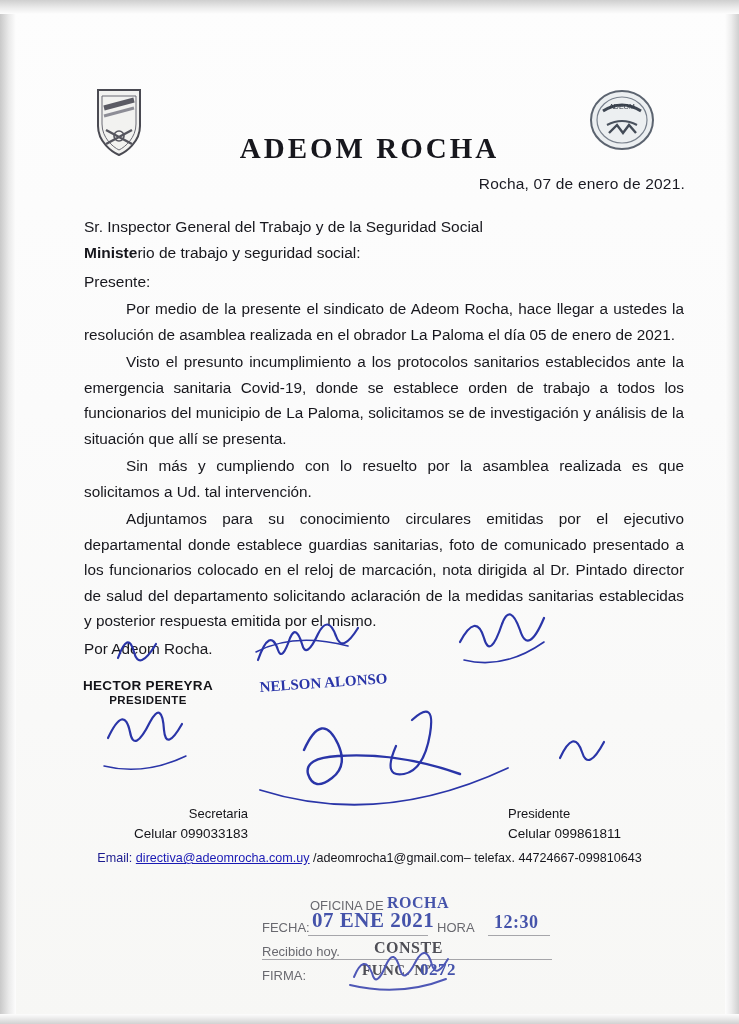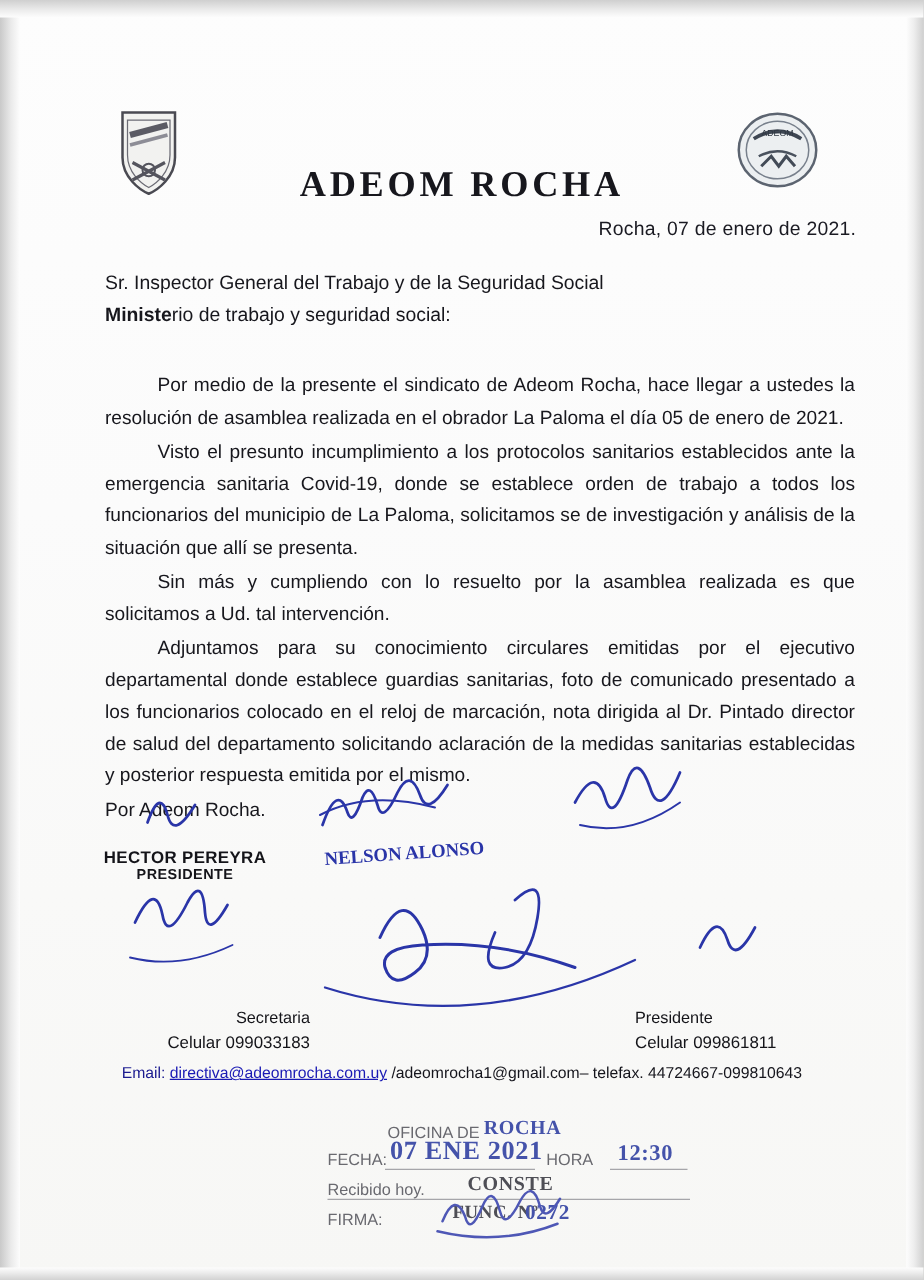--- a/index.html
+++ b/index.html
@@ -7,21 +7,21 @@
     padding: 0;
     background: #d8d8d8;
   }
   body {
     font-family: "Liberation Sans", sans-serif;
   }
   .page {
     position: relative;
     width: 739px;
     height: 1024px;
-    background: #a3a3a3;
+    background: #fdba74;
     overflow: hidden;
   }
   
   .paper-tint {
     position: absolute;
     inset: 0;
     background:
       linear-gradient(to bottom, #fdfdfd 0%, #fbfbfb 40%, #f7f7f5 100%);
     pointer-events: none;
   }
@@ -231,20 +231,21 @@
       </svg>
     </div>
 
     <div class="org-title">ADEOM ROCHA</div>
 
     <div class="date-line">Rocha, 07 de enero de 2021.</div>
 
     <div class="addressee">
       <div class="l1">Sr. Inspector General del Trabajo y de la Seguridad Social</div>
       <div class="l2"><span class="b">Ministe</span><span>rio de trabajo y seguridad social:</span></div>
+      <div class="l3">Presente:</div>
     </div>
 
     <div class="body-text">
       <p>Por medio de la presente el sindicato de Adeom Rocha, hace llegar a ustedes la resolución de asamblea realizada en el obrador La Paloma el día 05 de enero de 2021.</p>
       <p>Visto el presunto incumplimiento a los protocolos sanitarios establecidos ante la emergencia sanitaria Covid-19, donde se establece orden de trabajo a todos los funcionarios del municipio de La Paloma, solicitamos se de investigación y análisis de la situación que allí se presenta.</p>
       <p>Sin más y cumpliendo con lo resuelto por la asamblea realizada es que solicitamos a Ud. tal intervención.</p>
       <p>Adjuntamos para su conocimiento circulares emitidas por el ejecutivo departamental donde establece guardias sanitarias, foto de comunicado presentado a los funcionarios colocado en el reloj de marcación, nota dirigida al Dr. Pintado director de salud del departamento solicitando aclaración de la medidas sanitarias establecidas y posterior respuesta emitida por el mismo.</p>
       <p class="noindent">Por Adeom Rocha.</p>
     </div>
 

